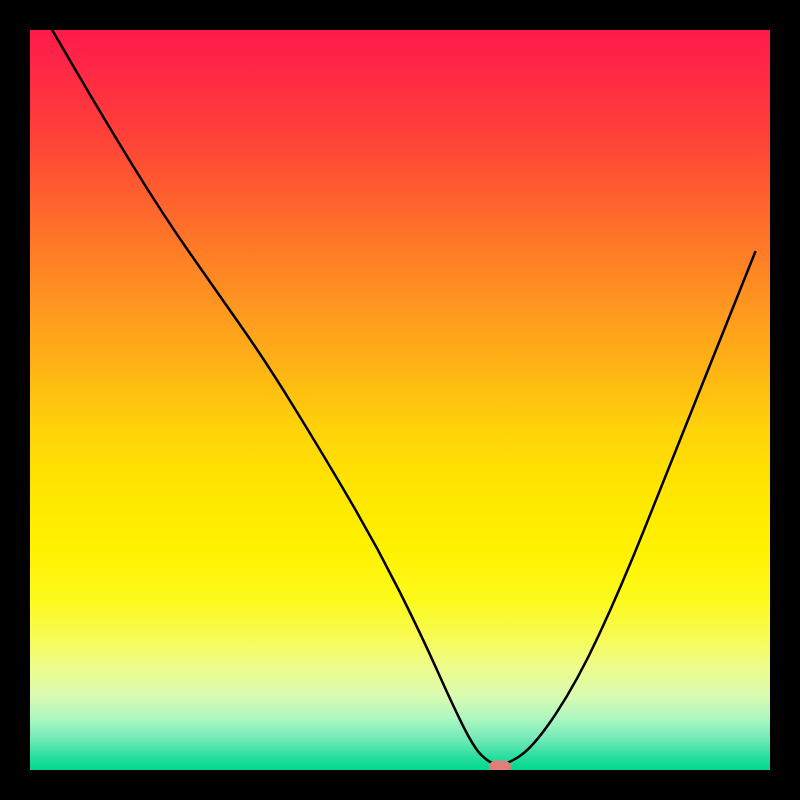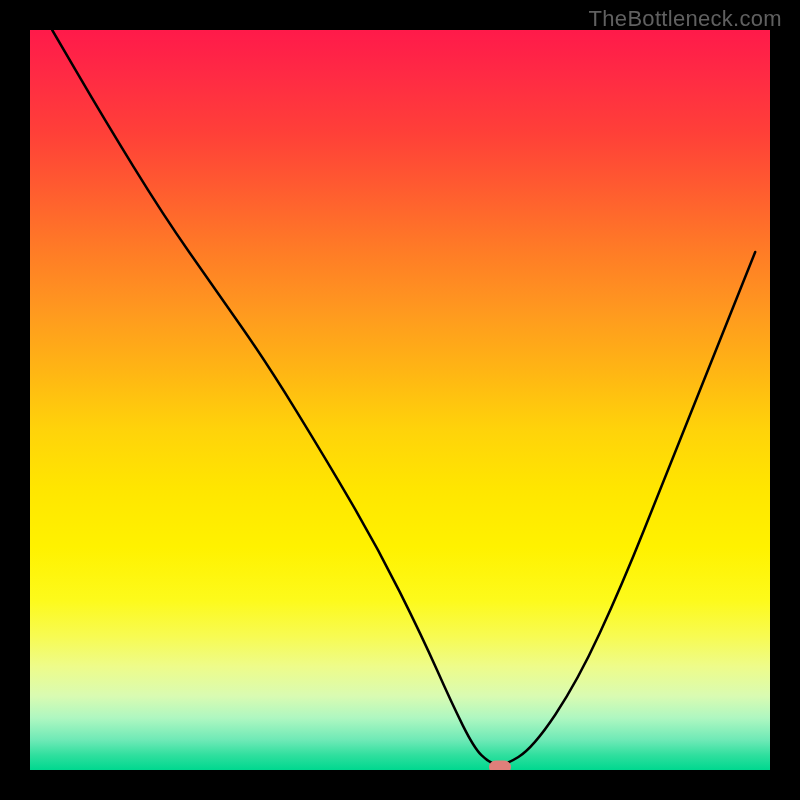--- a/index.html
+++ b/index.html
@@ -70,21 +70,20 @@
     height: 13px;
     border-radius: 7px;
     background: #e07f7a;
     transform: translate(-50%, -50%);
   }
 </style>
 </head>
 <body>
 
 <div class="frame">
-  <div class="watermark">TheBottleneck.com</div>
   <div class="plot-area">
     <div class="gradient"></div>
     <svg class="curve" viewBox="0 0 740 740" preserveAspectRatio="none">
       <path id="curve-path" fill="none" stroke="#000" stroke-width="2.5" stroke-linejoin="round" stroke-linecap="round" d="M 22.2 0.0 Q 22.2 0.0 48.1 44.4 Q 74.0 88.8 103.6 136.9 Q 133.2 185.0 159.1 222.0 Q 185.0 259.0 210.9 296.0 Q 236.8 333.0 266.4 381.1 Q 296.0 429.2 321.9 473.6 Q 347.8 518.0 370.0 562.4 Q 392.2 606.8 407.0 640.1 Q 421.8 673.4 432.9 695.6 Q 444.0 717.8 451.4 725.2 Q 458.8 732.6 466.2 734.5 Q 473.6 736.3 488.4 727.0 Q 503.2 717.8 525.4 684.5 Q 547.6 651.2 569.8 603.1 Q 592.0 555.0 614.2 499.5 Q 636.4 444.0 658.6 388.5 Q 680.8 333.0 703.0 277.5 T 725.2 222.0"></path>
     </svg>
     <div class="marker" id="optimal-marker" style="left: 469.9px; top: 737.04px; background: rgb(224, 127, 122);"></div>
   </div>
 </div>
 
 </body></html>

